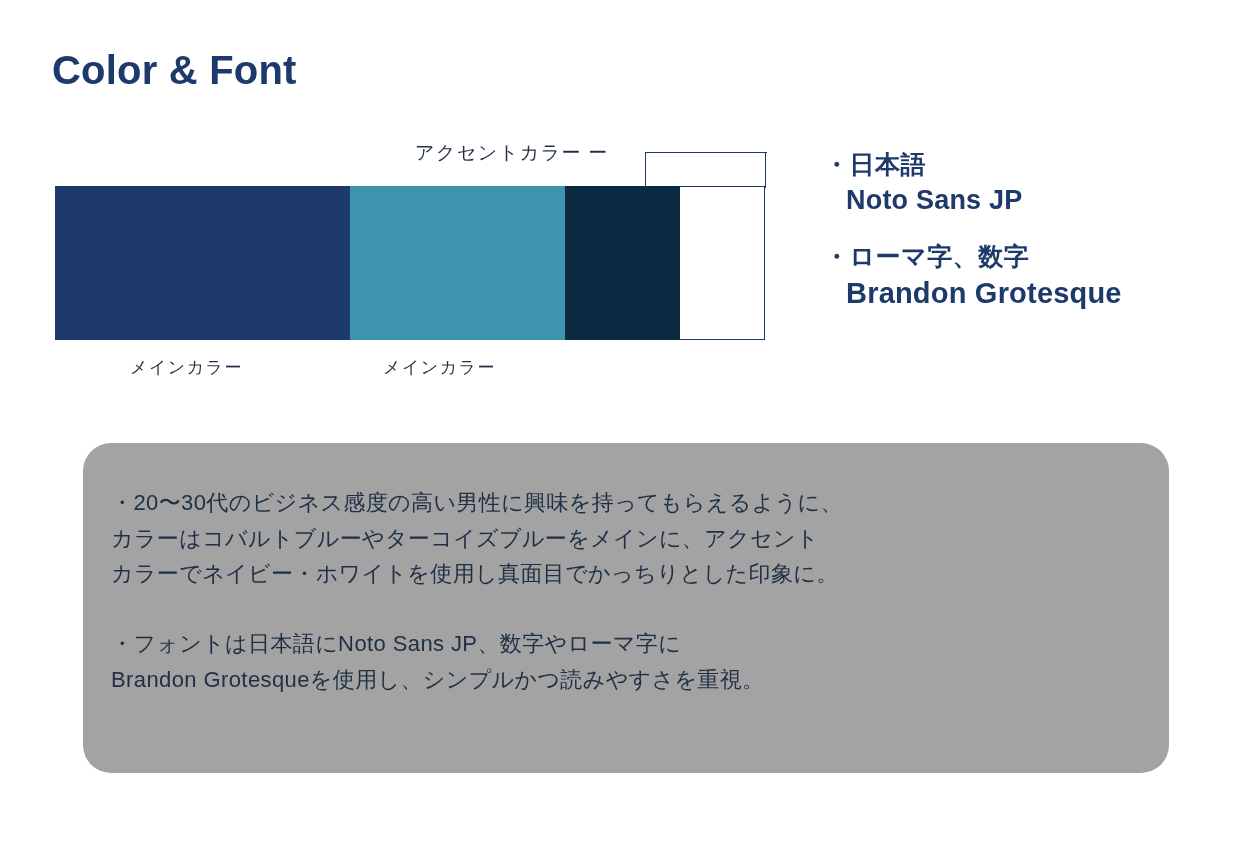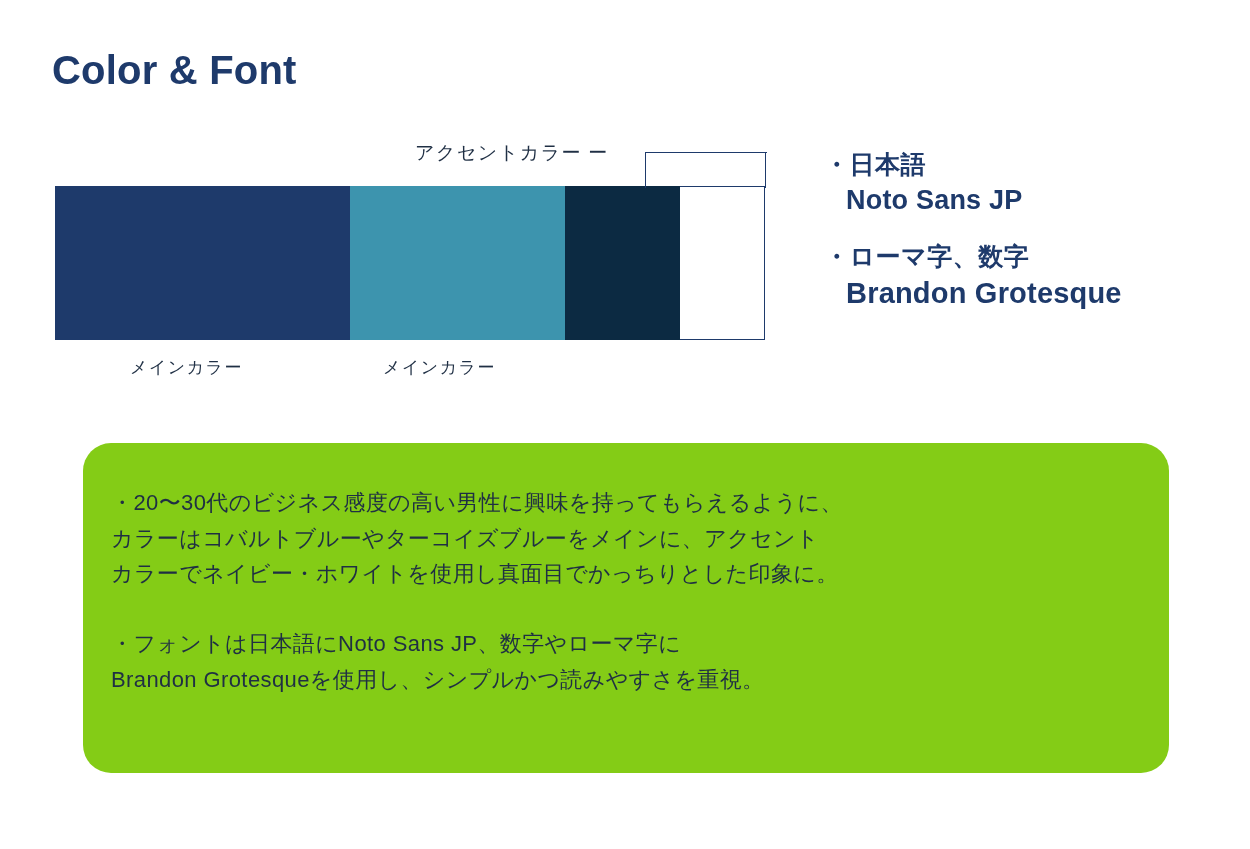--- a/index.html
+++ b/index.html
@@ -143,21 +143,21 @@
     font-size: 29px;
   }
 
   
   .note-card {
     position: absolute;
     left: 83px;
     top: 443px;
     width: 1086px;
     height: 330px;
-    background: #84cc16;
+    background: #a3a3a3;
     border-radius: 28px;
   }
   .note-inner {
     position: absolute;
     left: 28px;
     top: 42px;
     right: 30px;
   }
   .note-para {
     font-size: 22px;

